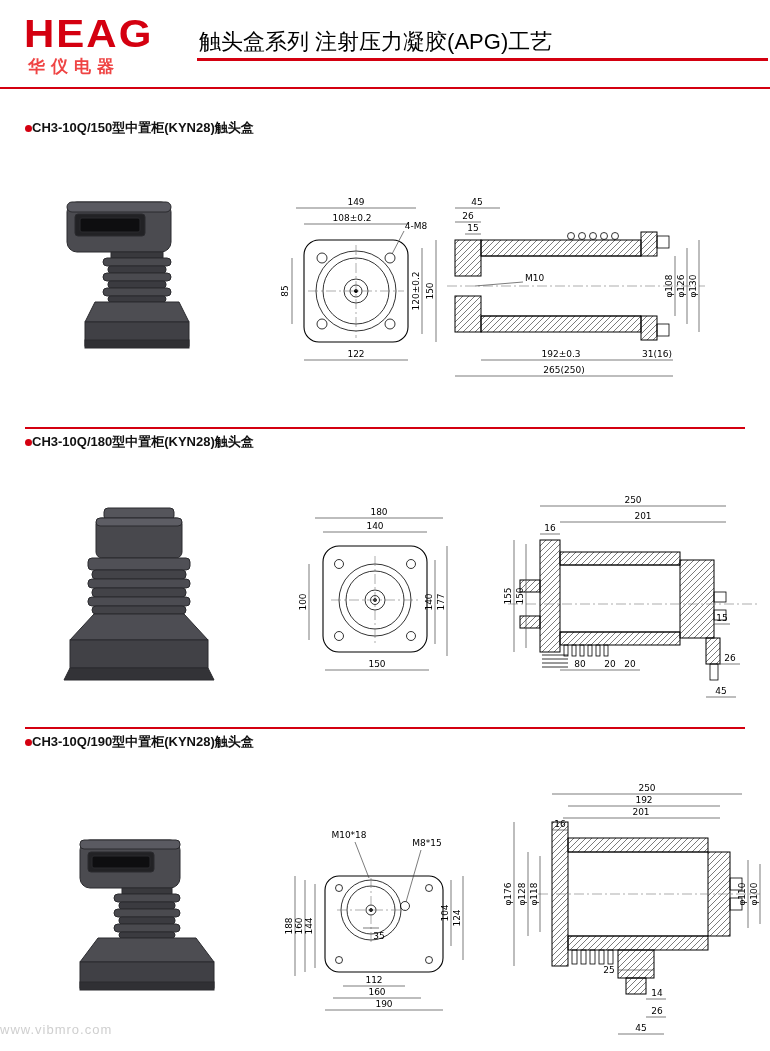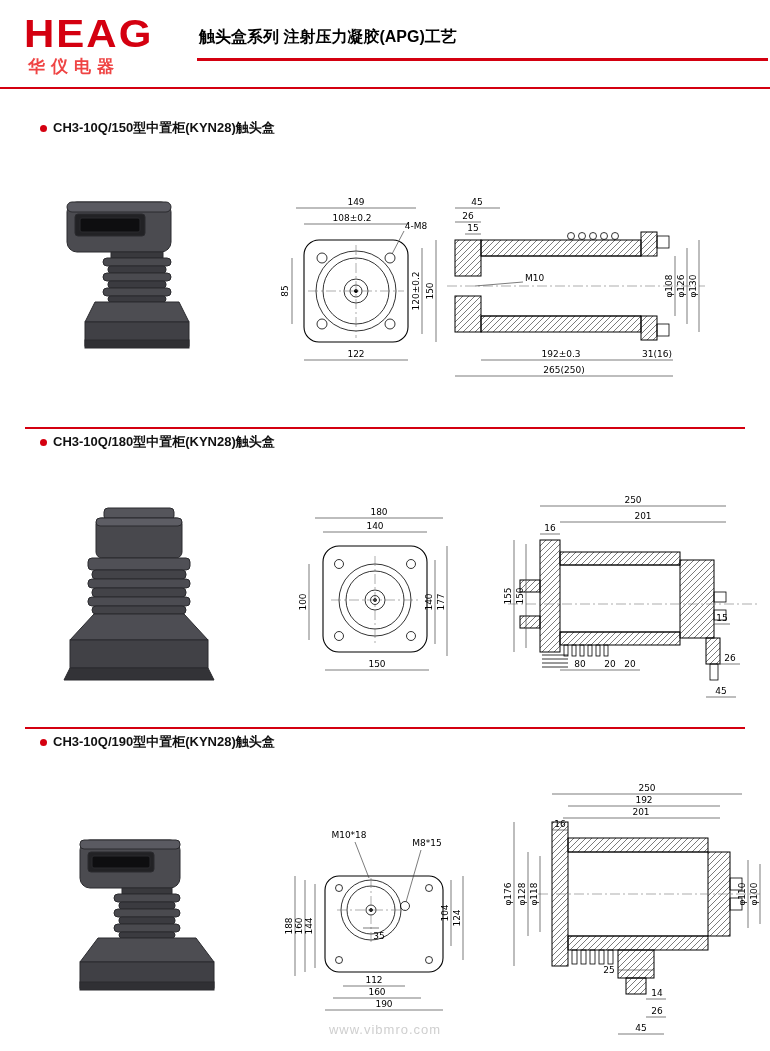--- a/index.html
+++ b/index.html
@@ -2,34 +2,34 @@
 <html><head>
 <meta charset="utf-8">
 <style>
   html,body{margin:0;padding:0;}
   body{width:770px;height:1051px;background:#fff;position:relative;overflow:hidden;
        font-family:"Liberation Sans",sans-serif;color:#111;}
   .logo-text{position:absolute;left:24px;top:10px;font-size:42px;font-weight:900;
              color:#d40010;letter-spacing:2px;transform:scaleY(.92);}
   .logo-sub{position:absolute;left:28px;top:55px;font-size:17px;font-weight:700;
             letter-spacing:6px;color:#ef4444;}
-  .page-title{position:absolute;left:199px;top:27px;font-size:16px;font-weight:700;margin:0;color:#000;}
+  .page-title{position:absolute;left:199px;top:27px;font-size:22px;font-weight:400;margin:0;color:#000;}
   .title-rule{position:absolute;left:197px;top:58px;width:571px;height:3px;background:#d40010;}
   .header-rule{position:absolute;left:0;top:87px;width:770px;height:2px;background:#d40010;}
-  .sec-heading{position:absolute;left:40px;font-size:13px;font-weight:700;
-               display:flex;align-items:center;gap:6px;}
+  .sec-heading{position:absolute;left:25px;font-size:13px;font-weight:700;
+               display:flex;align-items:center;}
   .bullet{width:7px;height:7px;border-radius:50%;background:#d40010;display:inline-block;flex:0 0 auto;}
   .sec-rule{position:absolute;left:25px;width:720px;height:2px;background:#d40010;}
   svg{position:absolute;overflow:visible;}
   svg text{font-family:"DejaVu Sans",sans-serif;font-size:9px;fill:#000;}
   .outline{fill:#fff;stroke:#000;stroke-width:1.1;}
   .thin{fill:none;stroke:#000;stroke-width:0.8;}
   .dim line{stroke:#444;stroke-width:0.7;}
   .cl{stroke:#777;stroke-width:0.6;stroke-dasharray:10 3 2 3;fill:none;}
-  .watermark{position:absolute;left:0;right:0;top:1022px;text-align:center;
+  .watermark{position:absolute;left:0;right:0;top:1022px;
              color:#cfcfcf;font-size:13px;letter-spacing:1px;}
 </style>
 </head>
 <body>
 
 <div class="logo-text">HEAG</div>
 <div class="logo-sub">华仪电器</div>
 <h1 class="page-title">触头盒系列 注射压力凝胶(APG)工艺</h1>
 <div class="title-rule"></div>
 <div class="header-rule"></div>

